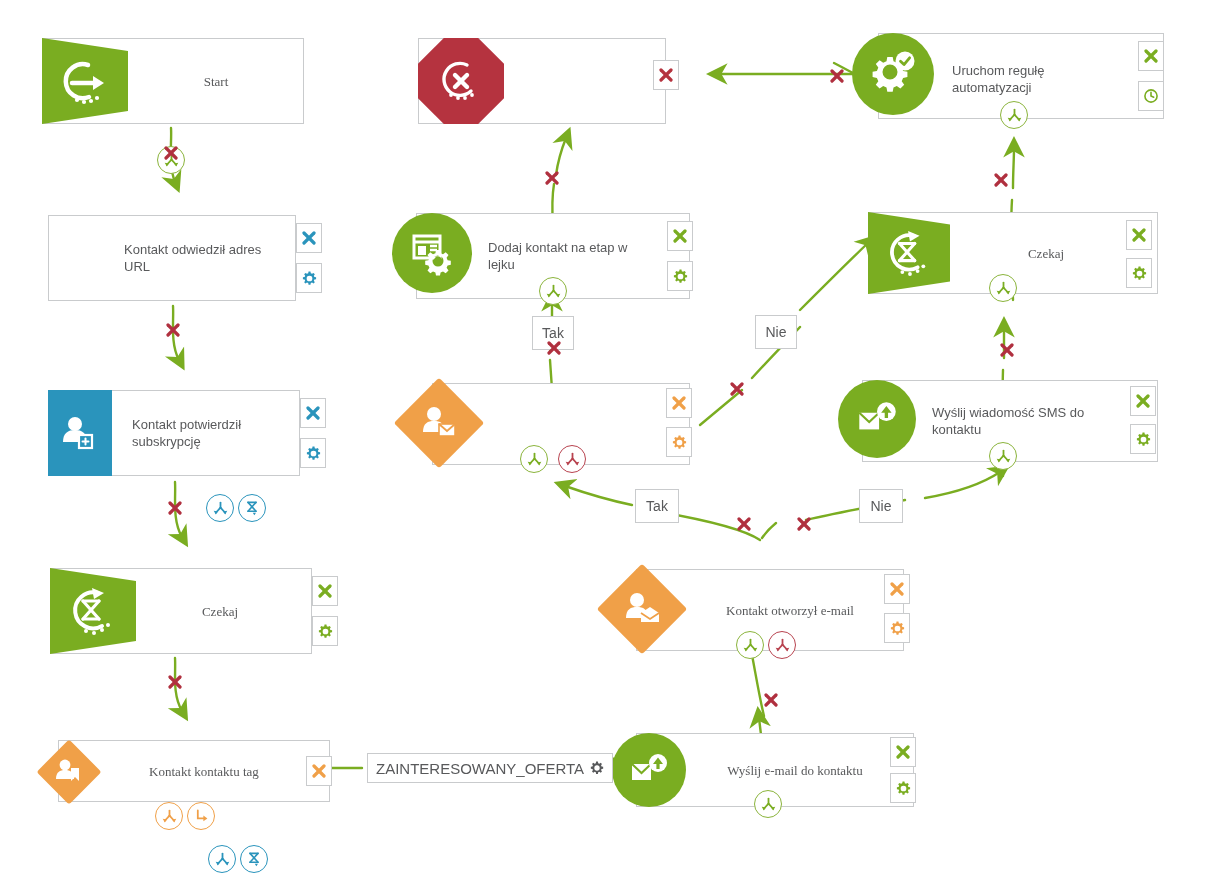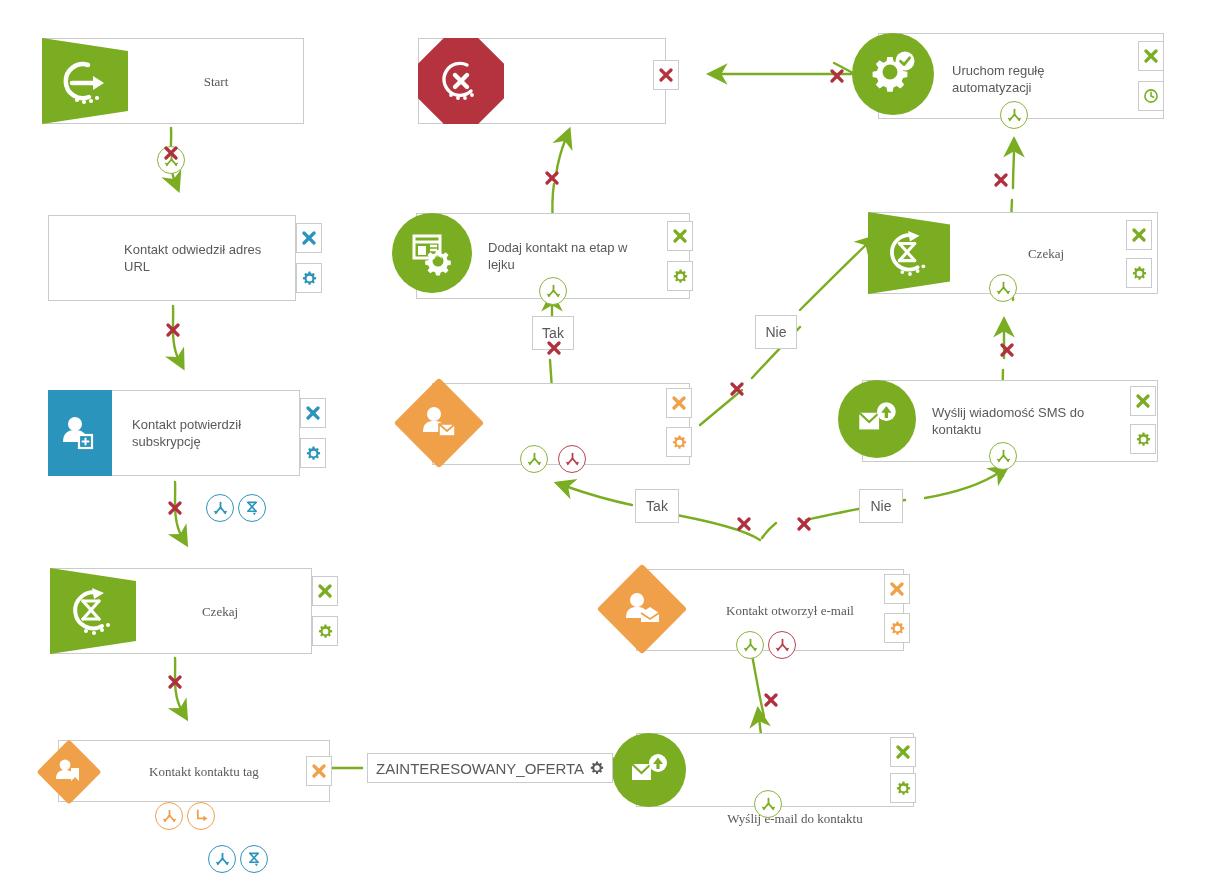--- a/index.html
+++ b/index.html
@@ -511,21 +511,21 @@
   <div class="node" style="left:612px;top:733px;width:302px;height:78px;">
     <div class="node-box" style="left:24px;top:0;width:278px;height:74px;"></div>
     <div class="ico ico-circle" style="left:0;top:0;width:74px;height:74px;background:#7aad21;">
       <svg width="48" height="48" viewBox="0 0 48 48">
         <path d="M7,18 L26,18 L26,34 L7,34 Z" fill="#fff"></path>
         <path d="M7,18 L16.5,27 L26,18" fill="none" stroke="#7aad21" stroke-width="2"></path>
         <circle cx="33" cy="17" r="9" fill="#fff"></circle>
         <path d="M33,11.5 L38,18 L34.6,18 L34.6,23 L31.4,23 L31.4,18 L28,18 Z" fill="#7aad21"></path>
       </svg>
     </div>
-    <div class="node-label center" style="left:88px;top:0;width:190px;height:74px;margin-top:48px;">Wyślij e-mail do kontaktu</div>
+    <div class="node-label center" style="left:88px;top:0;width:190px;height:74px;">Wyślij e-mail do kontaktu</div>
     <div class="act" style="left:278px;top:4px;">
       <svg width="14" height="14" viewBox="0 0 14 14">
           <g stroke="#7aad21" stroke-width="3.2" stroke-linecap="round">
             <path d="M2,2 L12,12"></path>
             <path d="M12,2 L2,12"></path>
           </g>
         </svg>
     </div>
     <div class="act" style="left:278px;top:40px;">
       <svg width="15" height="15" viewBox="0 0 20 20">

